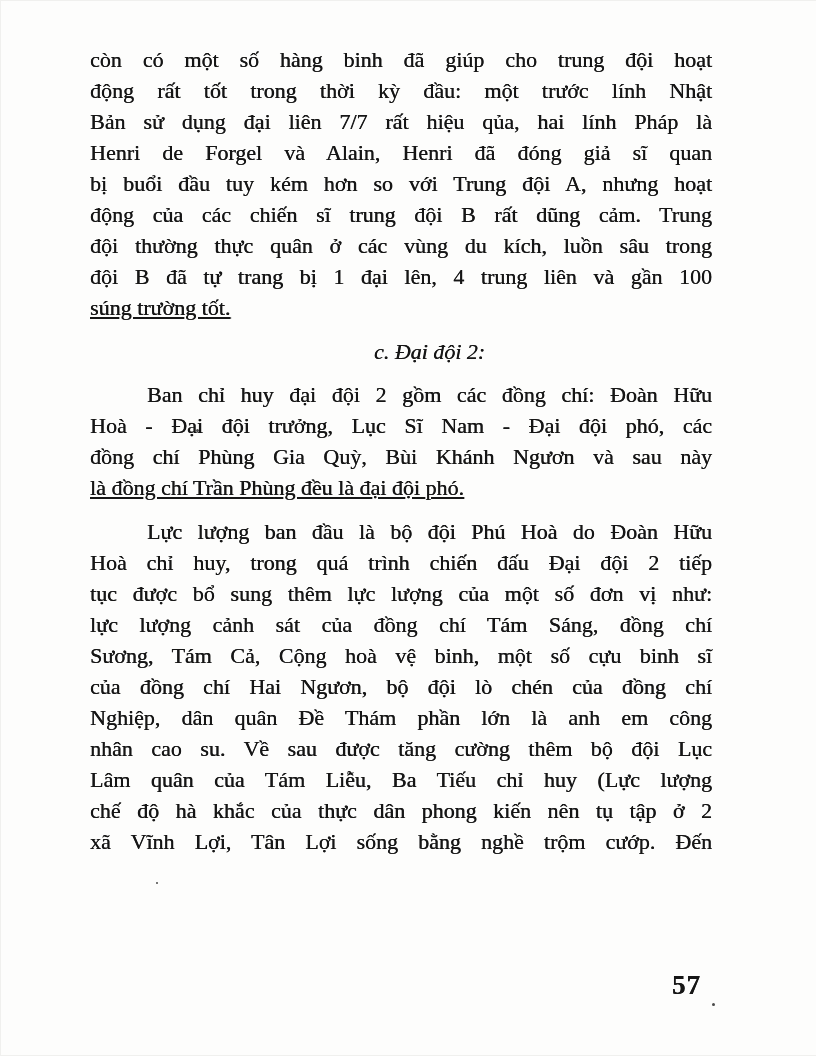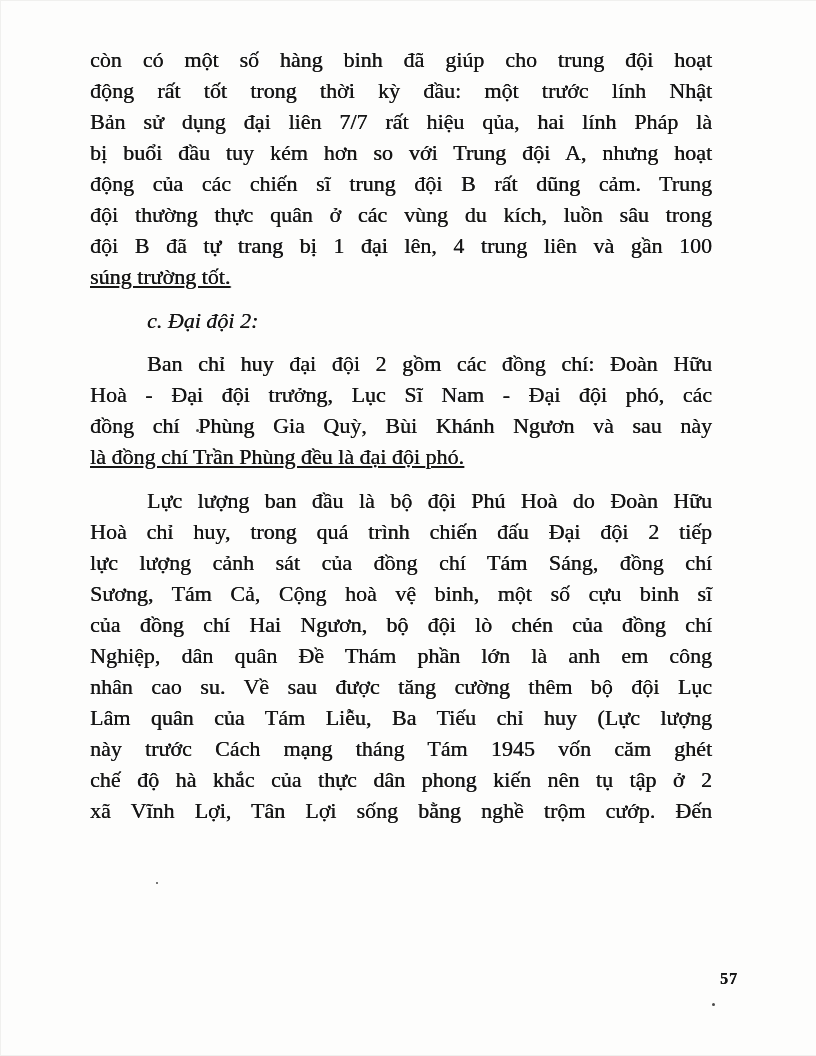--- a/index.html
+++ b/index.html
@@ -27,26 +27,27 @@
   .line {
     text-align: justify;
     text-align-last: justify;
   }
   .line.endpara { text-align-last: left; text-decoration: underline; }
   .line.indent { text-indent: 57px; }
   .heading {
     font-style: italic;
     padding-left: 57px;
     margin: 0 0 12px 0;
+    text-align: center;
   }
   .pagenum {
     position: absolute;
-    left: 720px;
+    left: 672px;
     top: 970px;
-    font-size: 16px;
+    font-size: 27px;
     font-weight: 700;
     letter-spacing: 1px;
     text-shadow: 0.3px 0 0 currentColor;
   }
   .speck {
     position: absolute;
     background: #4a4a4a;
     border-radius: 50%;
   }
   .speck-a { left: 712px; top: 1003px; width: 3px; height: 3px; }
@@ -56,46 +57,47 @@
 </head>
 <body>
 
 <div class="page">
   <div class="textblock">
 
     <div class="para">
       <div class="line">còn có một số hàng binh đã giúp cho trung đội hoạt</div>
       <div class="line">động rất tốt trong thời kỳ đầu: một trước lính Nhật</div>
       <div class="line">Bản sử dụng đại liên 7/7 rất hiệu qủa, hai lính Pháp là</div>
+      <div class="line">Henri de Forgel và Alain, Henri đã đóng giả sĩ quan</div>
       <div class="line">bị buổi đầu tuy kém hơn so với Trung đội A, nhưng hoạt</div>
       <div class="line">động của các chiến sĩ trung đội B rất dũng cảm. Trung</div>
       <div class="line">đội thường thực quân ở các vùng du kích, luồn sâu trong</div>
       <div class="line">đội B đã tự trang bị 1 đại lên, 4 trung liên và gần 100</div>
       <div class="line endpara">súng trường tốt.</div>
     </div>
 
     <div class="heading">c. Đại đội 2:</div>
 
     <div class="para">
       <div class="line indent">Ban chỉ huy đại đội 2 gồm các đồng chí: Đoàn Hữu</div>
       <div class="line">Hoà - Đại đội trưởng, Lục Sĩ Nam - Đại đội phó, các</div>
       <div class="line">đồng chí Phùng Gia Quỳ, Bùi Khánh Ngươn và sau này</div>
       <div class="line endpara">là đồng chí Trần Phùng đều là đại đội phó.</div>
     </div>
 
     <div class="para">
       <div class="line indent">Lực lượng ban đầu là bộ đội Phú Hoà do Đoàn Hữu</div>
       <div class="line">Hoà chỉ huy, trong quá trình chiến đấu Đại đội 2 tiếp</div>
+      <div class="line">tục được bổ sung thêm lực lượng của một số đơn vị như:</div>
       <div class="line">lực lượng cảnh sát của đồng chí Tám Sáng, đồng chí</div>
       <div class="line">Sương, Tám Cả, Cộng hoà vệ binh, một số cựu binh sĩ</div>
       <div class="line">của đồng chí Hai Ngươn, bộ đội lò chén của đồng chí</div>
       <div class="line">Nghiệp, dân quân Đề Thám phần lớn là anh em công</div>
       <div class="line">nhân cao su. Về sau được tăng cường thêm bộ đội Lục</div>
       <div class="line">Lâm quân của Tám Liễu, Ba Tiếu chỉ huy (Lực lượng</div>
-      <div class="line">này trước Cách mạng tháng Tám 1945 vốn căm ghét</div>
       <div class="line">chế độ hà khắc của thực dân phong kiến nên tụ tập ở 2</div>
       <div class="line">xã Vĩnh Lợi, Tân Lợi sống bằng nghề trộm cướp. Đến</div>
     </div>
 
   </div>
 
   <div class="pagenum">57</div>
 
   <div class="speck speck-a"></div>
   <div class="speck speck-b"></div>

